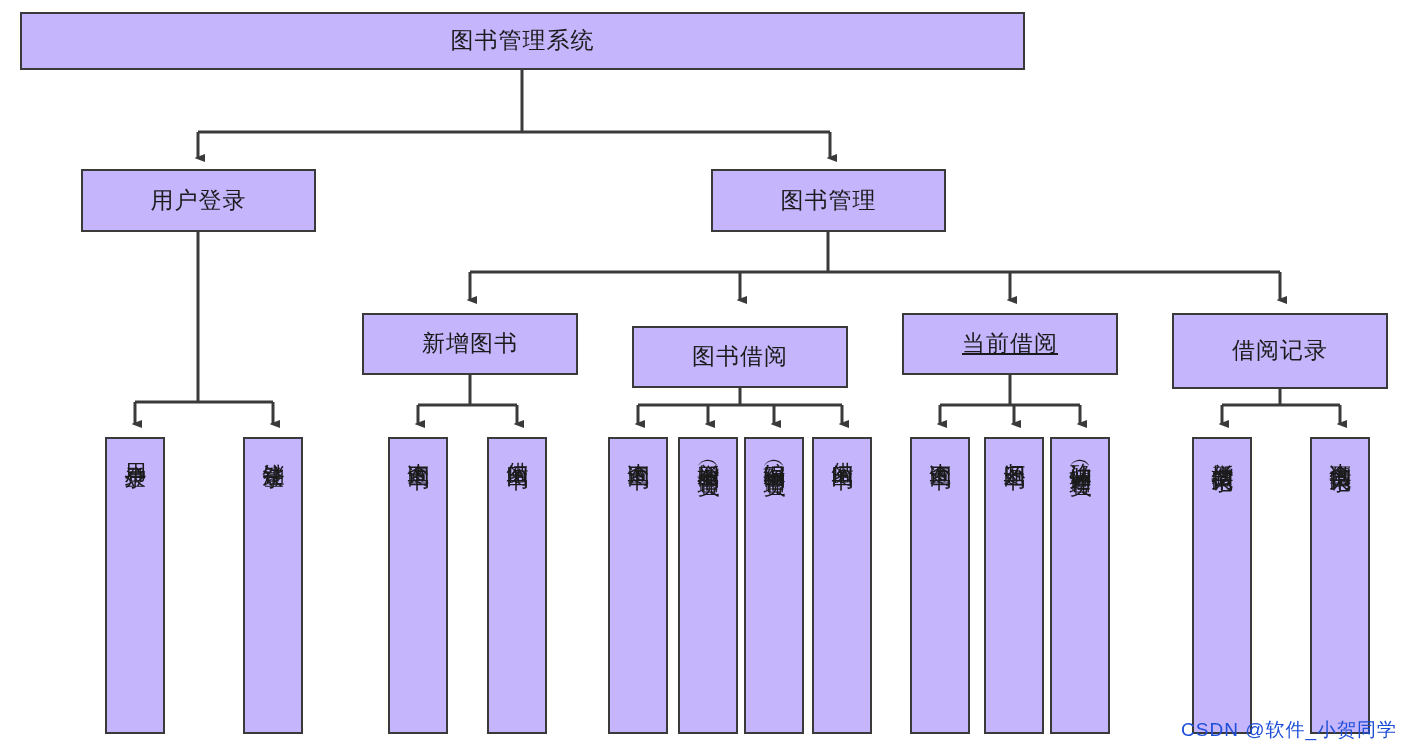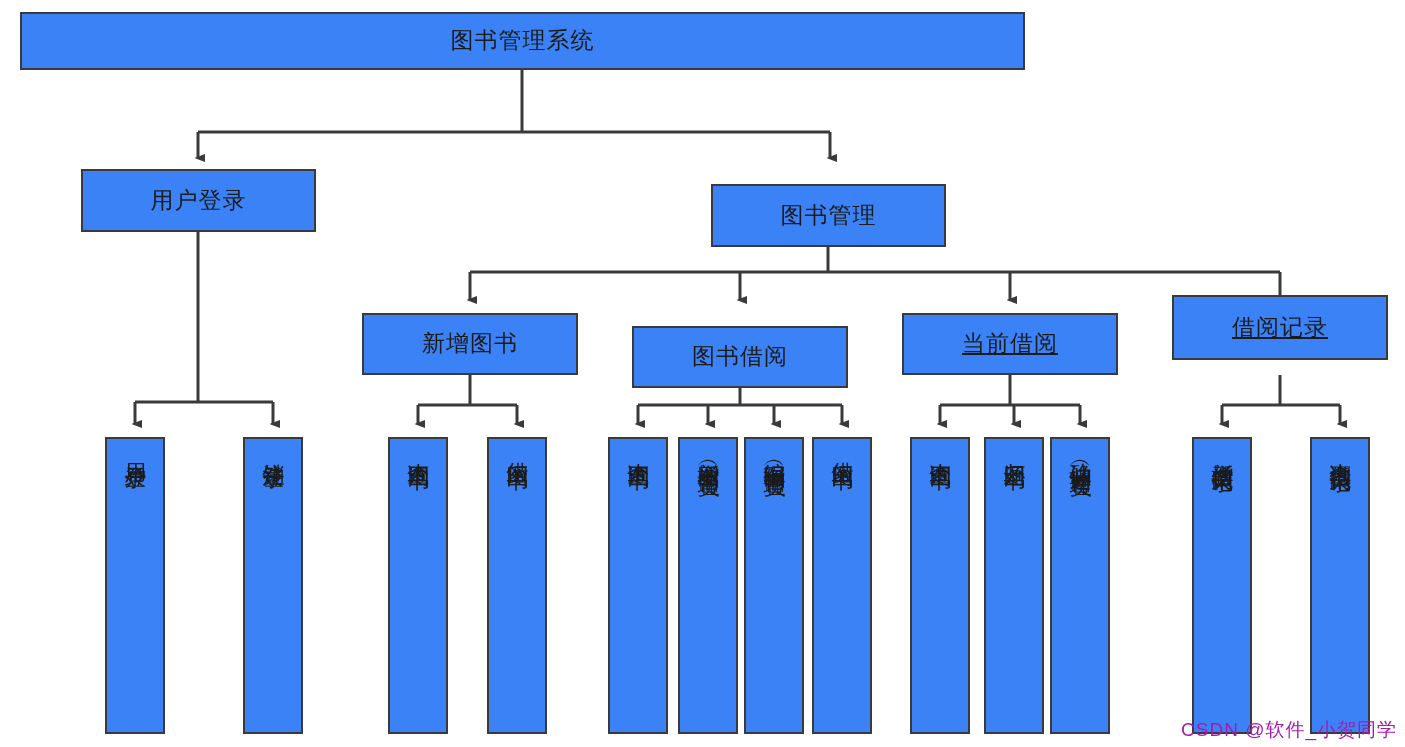--- a/index.html
+++ b/index.html
@@ -21,21 +21,21 @@
     position: absolute;
     left: 0;
     top: 0;
     width: 1405px;
     height: 747px;
     pointer-events: none;
   }
   .node {
     position: absolute;
     box-sizing: border-box;
-    background: #3b82f6;
+    background: #c4b5fd;
     border: 2px solid #3a3a3a;
     display: flex;
     align-items: center;
     justify-content: center;
     color: #1b1b1b;
   }
   .node.horiz {
     font-size: 23px;
     letter-spacing: 1px;
     line-height: 1.1;
@@ -51,21 +51,21 @@
     writing-mode: vertical-rl;
     text-orientation: upright;
     letter-spacing: 2px;
     white-space: nowrap;
   }
   .watermark {
     position: absolute;
     right: 8px;
     bottom: 4px;
     font-size: 19px;
-    color: #a21caf;
+    color: #1d4ed8;
     letter-spacing: 1px;
     white-space: nowrap;
   }
 </style>
 </head>
 <body>
 
 <div id="stage">
 
   <svg class="lines" viewBox="0 0 1405 747" xmlns="http://www.w3.org/2000/svg">
@@ -118,33 +118,33 @@
     </g>
   </svg>
 
   <div id="nodes">
       <div class="node horiz" style="left: 20px; top: 12px; width: 1005px; height: 58px;">
         <span>图书管理系统</span>
       </div>
       <div class="node horiz" style="left: 81px; top: 169px; width: 235px; height: 63px;">
         <span>用户登录</span>
       </div>
-      <div class="node horiz" style="left: 711px; top: 184px; width: 235px; height: 63px;">
+      <div class="node horiz" style="left: 711px; top: 169px; width: 235px; height: 63px;">
         <span>图书管理</span>
       </div>
       <div class="node horiz" style="left: 362px; top: 313px; width: 216px; height: 62px;">
         <span>新增图书</span>
       </div>
       <div class="node horiz" style="left: 632px; top: 326px; width: 216px; height: 62px;">
         <span>图书借阅</span>
       </div>
       <div class="node horiz" style="left: 902px; top: 313px; width: 216px; height: 62px; text-decoration: underline;">
         <span>当前借阅</span>
       </div>
-      <div class="node horiz" style="left: 1172px; top: 295px; width: 216px; height: 65px; text-decoration: underline;">
+      <div class="node horiz" style="left: 1172px; top: 313px; width: 216px; height: 76px;">
         <span>借阅记录</span>
       </div>
       <div class="node vert" style="left: 105px; top: 437px; width: 60px; height: 297px;">
         <span class="vtext">用户登录</span>
       </div>
       <div class="node vert" style="left: 243px; top: 437px; width: 60px; height: 297px;">
         <span class="vtext">注销登录</span>
       </div>
       <div class="node vert" style="left: 388px; top: 437px; width: 60px; height: 297px;">
         <span class="vtext">查询图书</span>

